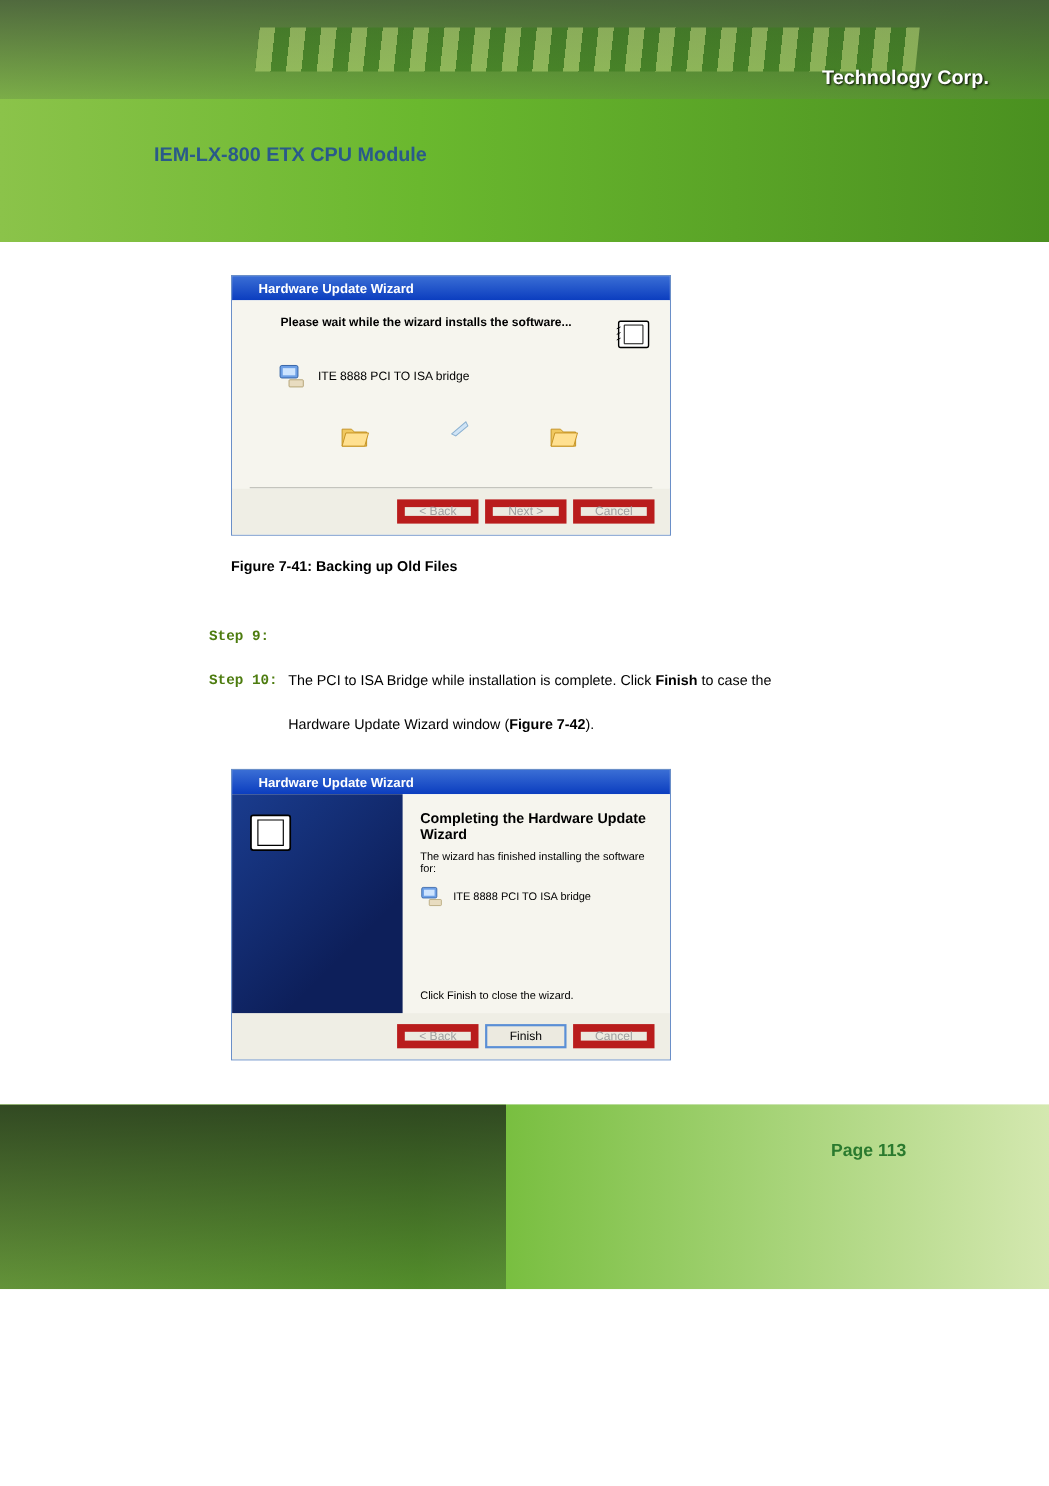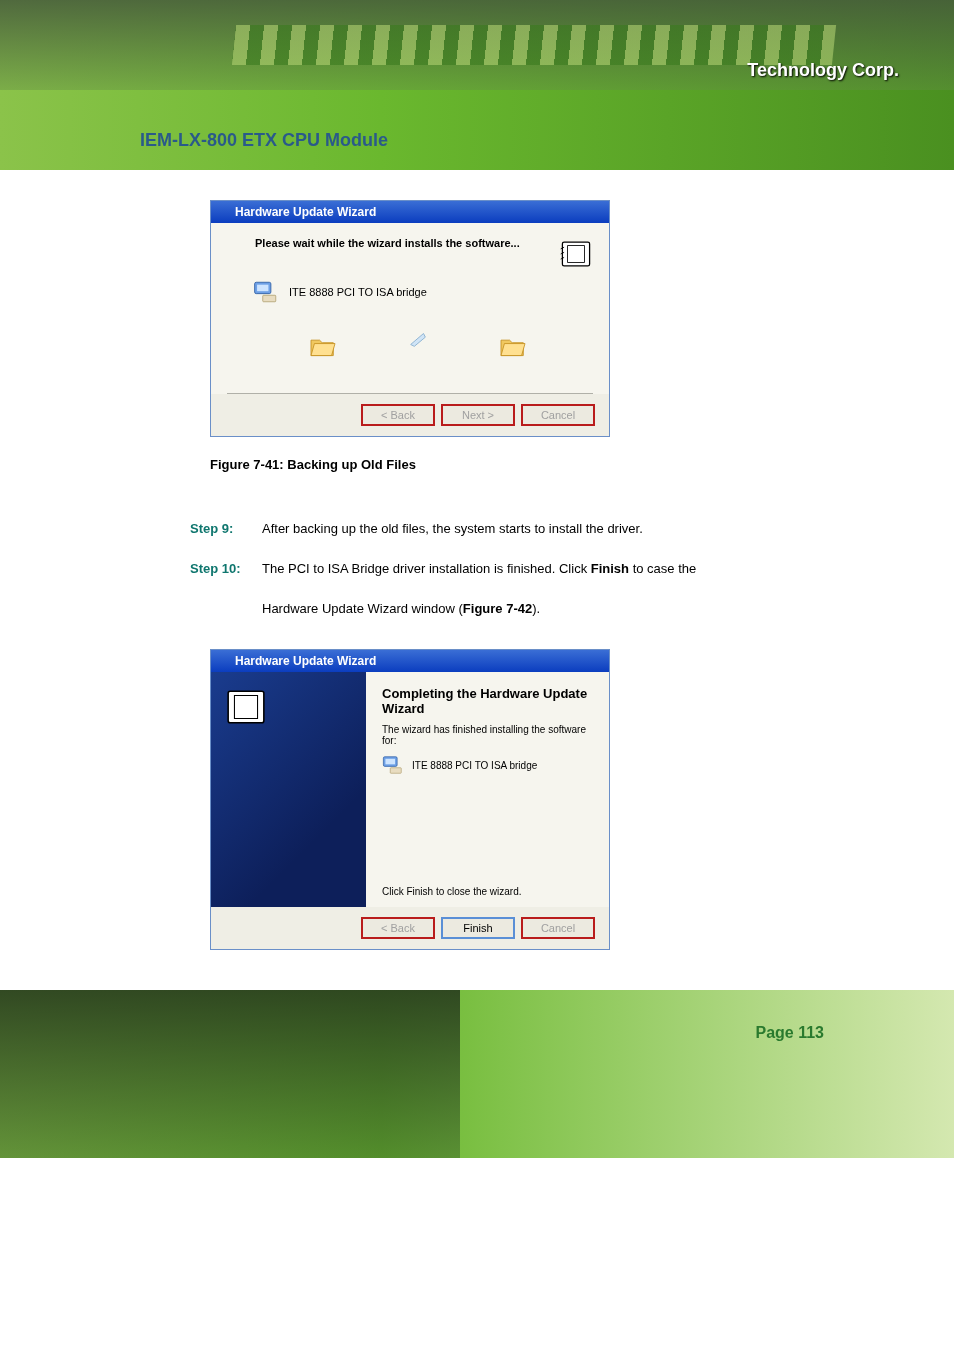--- a/index.html
+++ b/index.html
@@ -1,20 +1,20 @@
 <!DOCTYPE html>
 <html><head>
   <meta charset="utf-8">
   <style>
     * { margin: 0; padding: 0; box-sizing: border-box; }
     body { font-family: Arial, sans-serif; background: #fff; width: 954px; margin: 0 auto; }
     
     .page-header {
       position: relative;
-      height: 170px;
+      height: 220px;
       background: linear-gradient(to right, #8bc34a 0%, #6ab82e 40%, #4a9020 100%);
       overflow: hidden;
     }
     .page-header::before {
       content: '';
       position: absolute;
       top: 0; left: 0; right: 0;
       height: 90px;
       background: linear-gradient(to bottom, rgba(70,90,60,0.85), rgba(100,140,70,0.4));
     }
@@ -87,39 +87,39 @@
       display: flex;
       justify-content: flex-end;
       gap: 6px;
       padding: 10px 14px;
       background: #efeee5;
     }
     .wizard-btn {
       width: 74px;
       height: 22px;
       font-size: 11px;
-      border: 2px solid #b91c1c;
+      border: 7px solid #b91c1c;
       background: #eceae0;
       color: #a0a0a0;
       display: flex;
       align-items: center;
       justify-content: center;
     }
     .wizard-btn.default { border: 2px solid #5a8fd6; color: #000; }
     
     .figure-caption {
       margin-left: 170px;
       font-size: 13px;
       font-weight: bold;
       margin-top: 18px;
       margin-bottom: 40px;
     }
     
     .step-line { margin-left: 150px; font-size: 13px; line-height: 2.6; margin-bottom: 6px; display: flex; }
-    .step-label { color: #0f766e; font-weight: bold; min-width: 72px; }
+    .step-label { color: #4d7c0f; font-weight: bold; min-width: 72px; font-family: Liberation Mono, monospace; }
     .step-text { color: #000; }
     .step-text-cont { margin-left: 222px; font-size: 13px; line-height: 2.6; }
     .bold { font-weight: bold; }
     
     
     .wizard2-body {
       display: flex;
       background: #f6f5ee;
     }
     .wizard2-sidebar {
@@ -129,21 +129,21 @@
       position: relative;
     }
     .wizard2-main {
       flex: 1;
       padding: 14px 16px 10px 16px;
       font-size: 11px;
     }
     .wizard2-title { font-size: 13px; font-weight: bold; margin-bottom: 8px; }
     .wizard2-subtitle { font-size: 10px; margin-bottom: 8px; }
     .wizard2-driver-row { display: flex; align-items: center; gap: 8px; font-size: 10px; margin-top: 4px; }
-    .wizard2-close-text { margin-top: 110px; font-size: 10px; }
+    .wizard2-close-text { margin-top: 74px; font-size: 10px; }
     
     .page-footer {
       position: relative;
       margin-top: 40px;
       height: 168px;
       background: linear-gradient(to right, #8bc34a 0%, #6ab82e 40%, #d4e8b0 100%);
       overflow: hidden;
     }
     .page-footer::before {
       content: '';
@@ -209,27 +209,26 @@
       <div class="wizard-btn">&lt; Back</div>
       <div class="wizard-btn">Next &gt;</div>
       <div class="wizard-btn">Cancel</div>
     </div>
   </div>
 
   <div class="figure-caption">Figure 7-41: Backing up Old Files</div>
 
   <div class="step-line">
     <span class="step-label">Step 9:</span>
-    <span class="step-text">After backing up the old files, the system starts to install the driver.</span>
   </div>
 
   <div class="step-line">
     <span class="step-label">Step 10:</span>
     <span class="step-text">
-      <span>The PCI to ISA Bridge driver installation is finished. Click </span><span class="bold">Finish</span><span> to case the</span>
+      <span>The PCI to ISA Bridge while installation is complete. Click </span><span class="bold">Finish</span><span> to case the</span>
     </span>
   </div>
   <div class="step-text-cont">
     <span>Hardware Update Wizard window (</span><span class="bold">Figure 7-42</span><span>).</span>
   </div>
 
   <div style="height: 24px;"></div>
 
   <div class="wizard">
     <div class="wizard-titlebar">Hardware Update Wizard</div>

